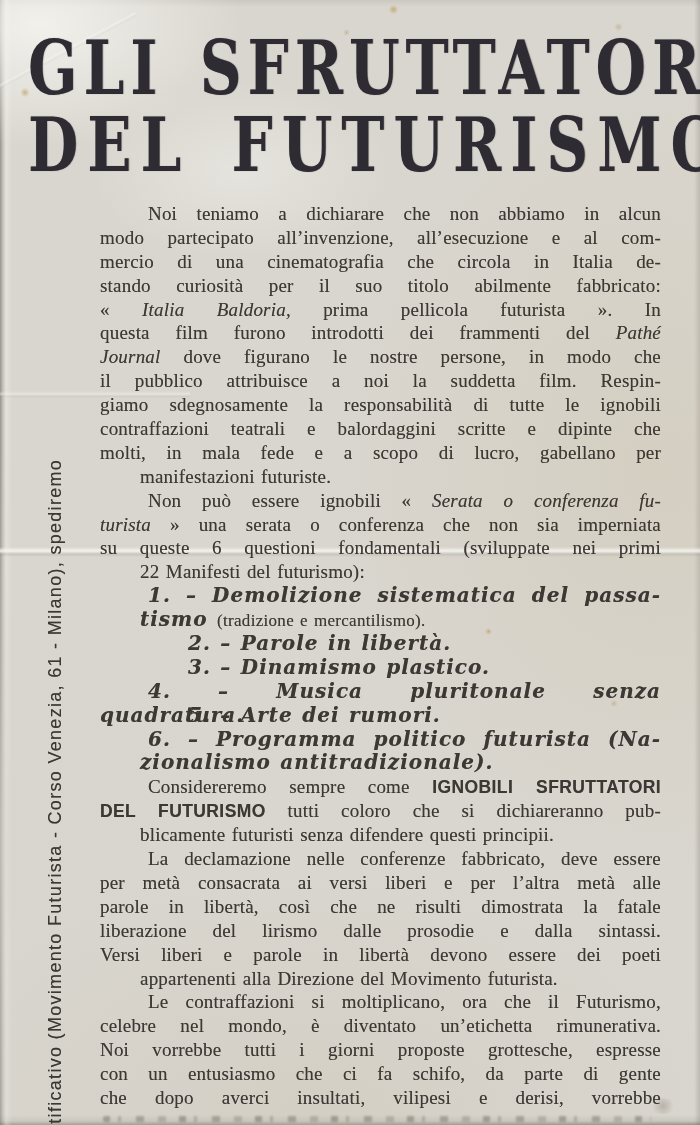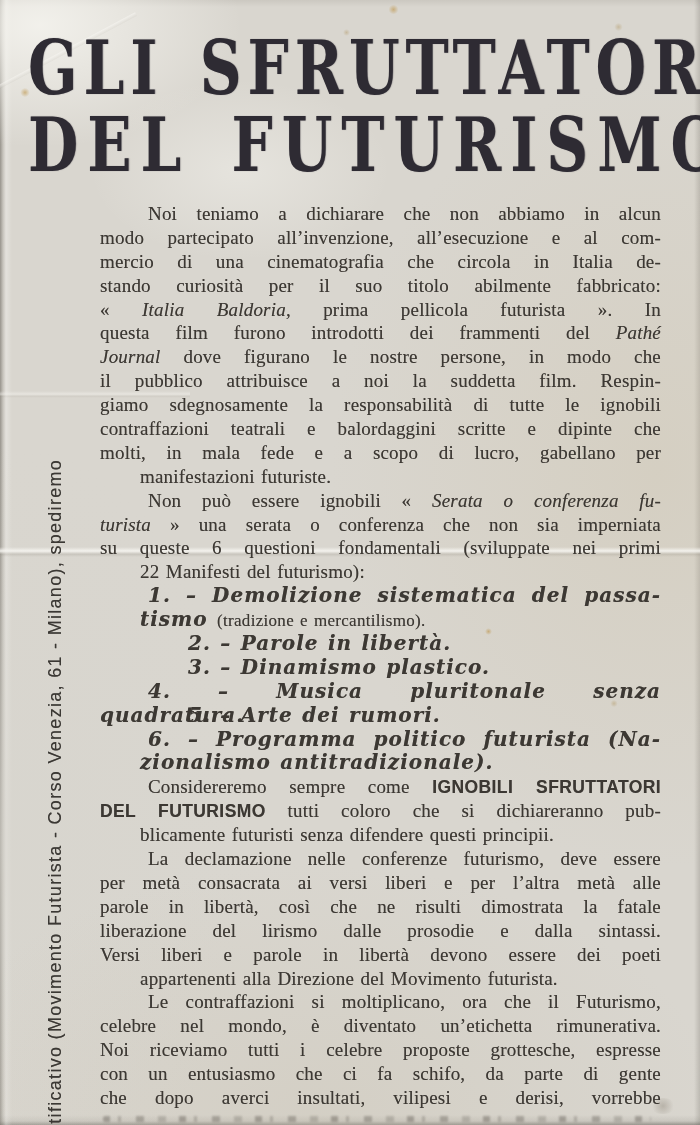--- a/index.html
+++ b/index.html
@@ -166,31 +166,31 @@
         <div class="line indent endline"><span class="seg-bold">5. – Arte dei rumori.</span></div>
         <div class="line indent"><span class="seg-bold">6. – Programma politico futurista (Na-</span></div>
         <div class="line endline"><span class="seg-bold">zionalismo antitradizionale).</span></div>
       </div>
       <div>
         <div class="line indent"><span>Considereremo sempre come </span><span class="seg-sans">IGNOBILI SFRUTTATORI</span></div>
         <div class="line"><span class="seg-sans">DEL FUTURISMO</span><span> tutti coloro che si dichiareranno pub-</span></div>
         <div class="line endline"><span>blicamente futuristi senza difendere questi principii.</span></div>
       </div>
       <div>
-        <div class="line indent"><span>La declamazione nelle conferenze futurismo, deve essere</span></div>
+        <div class="line indent"><span>La declamazione nelle conferenze fabbricato, deve essere</span></div>
         <div class="line"><span>per metà consacrata ai versi liberi e per l’altra metà alle</span></div>
         <div class="line"><span>parole in libertà, così che ne risulti dimostrata la fatale</span></div>
         <div class="line"><span>liberazione del lirismo dalle prosodie e dalla sintassi.</span></div>
         <div class="line"><span>Versi liberi e parole in libertà devono essere dei poeti</span></div>
         <div class="line endline"><span>appartenenti alla Direzione del Movimento futurista.</span></div>
       </div>
       <div>
         <div class="line indent"><span>Le contraffazioni si moltiplicano, ora che il Futurismo,</span></div>
         <div class="line"><span>celebre nel mondo, è diventato un’etichetta rimunerativa.</span></div>
-        <div class="line"><span>Noi riceviamo tutti i celebre proposte grottesche, espresse</span></div>
+        <div class="line"><span>Noi vorrebbe tutti i giorni proposte grottesche, espresse</span></div>
         <div class="line"><span>con un entusiasmo che ci fa schifo, da parte di gente</span></div>
         <div class="line"><span>che dopo averci insultati, vilipesi e derisi, vorrebbe</span></div>
       </div>
     </div>
 
   <div class="clipped-remnants"></div>
 
 </div>
 
 </body></html>

